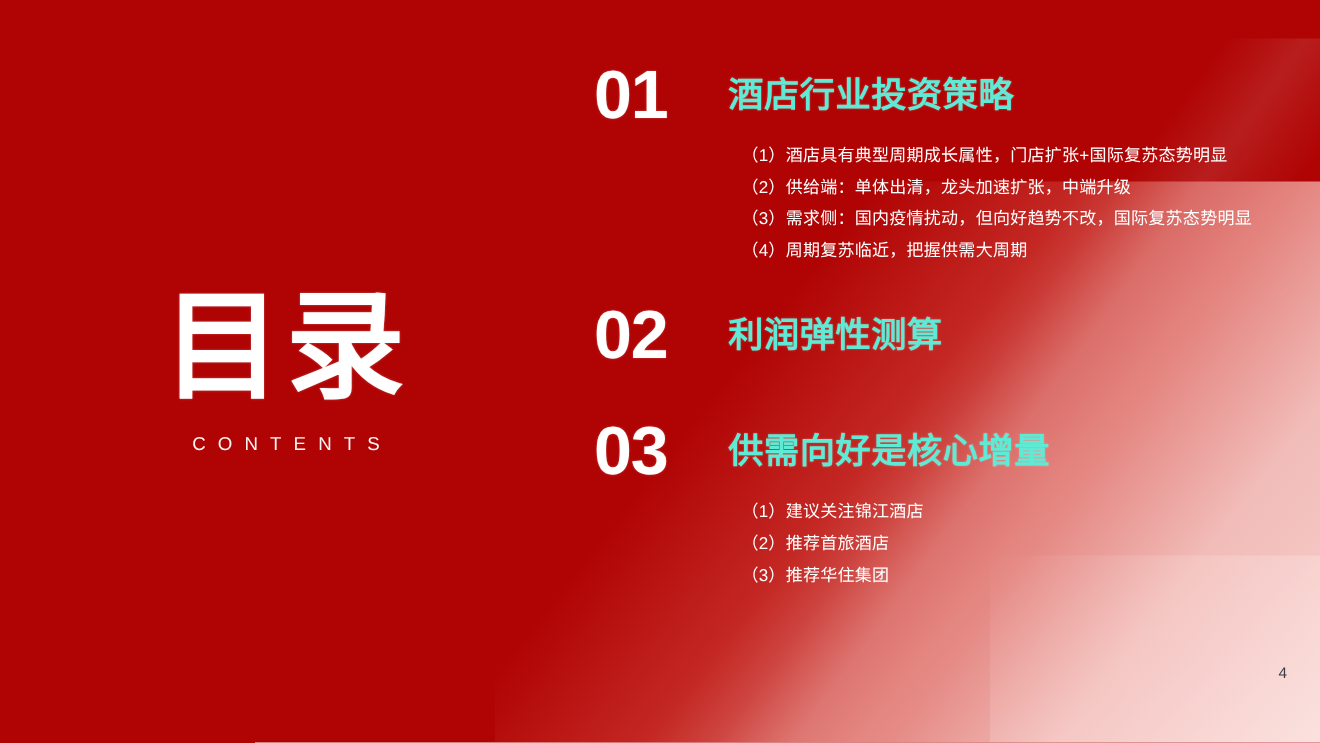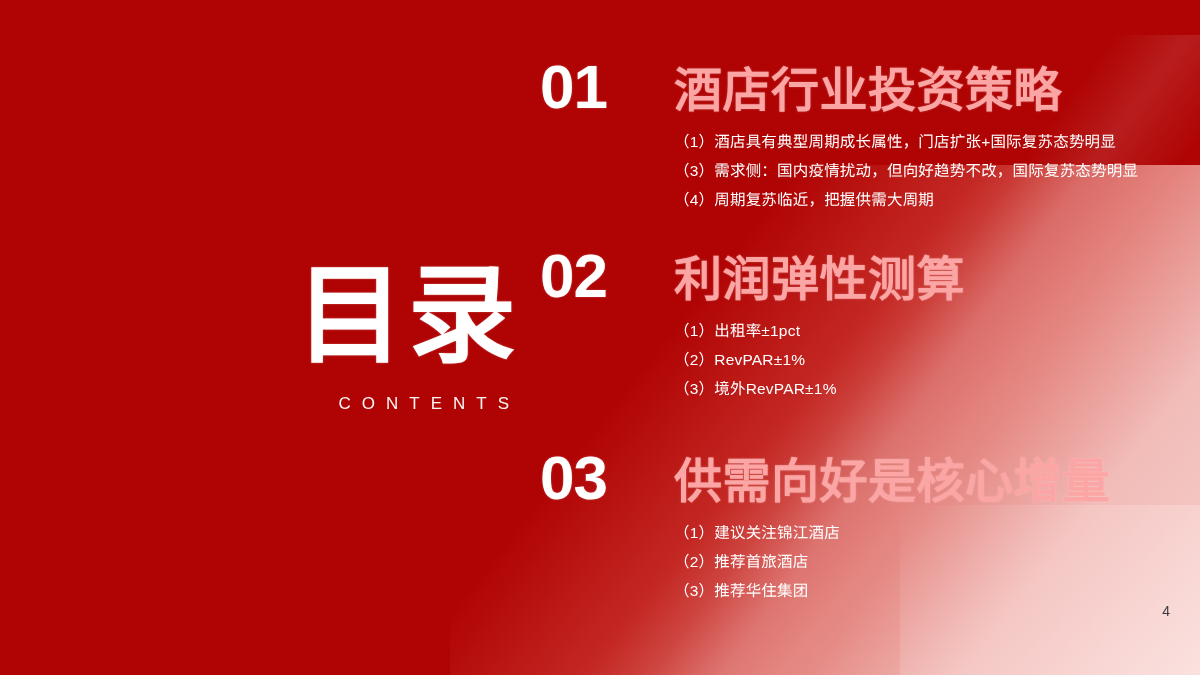--- a/index.html
+++ b/index.html
@@ -73,21 +73,21 @@
         rgba(255, 245, 244, 0.45) 100%);
     pointer-events: none;
   }
 
   
   .left-block {
     position: absolute;
     left: 0;
     top: 262px;
     width: 520px;
-    text-align: right;
+    text-align: center;
     z-index: 3;
   }
 
   .title-cn {
     font-size: 108px;
     line-height: 1;
     font-weight: 700;
     color: #ffffff;
     letter-spacing: 4px;
     margin: 0;
@@ -112,39 +112,38 @@
     width: 640px;
     z-index: 3;
   }
 
   .section {
     position: relative;
   }
 
   .section-head {
     display: flex;
-    align-items: flex-end;
-    gap: 12px;
+    align-items: center;
   }
 
   .section-num {
     font-size: 62px;
     font-weight: 700;
     color: #ffffff;
     line-height: 1;
     width: 122px;
     flex: 0 0 122px;
     letter-spacing: -1px;
     text-shadow: 0 0 2px rgba(255, 255, 255, 0.3);
   }
 
   .section-title {
-    font-size: 48px;
+    font-size: 32px;
     font-weight: 700;
-    color: #fca5a5;
+    color: #5eead4;
     line-height: 1.12;
     letter-spacing: 0.5px;
     white-space: nowrap;
     text-shadow: 0 0 2px rgba(255, 255, 255, 0.3);
   }
 
   .section-items {
     margin: 0;
     padding: 0;
     list-style: none;
@@ -202,44 +201,36 @@
     <div class="section sec-01">
       <div class="section-head">
         <div class="section-num">01</div>
         <div class="section-title">酒店行业投资策略</div>
       </div>
       <ul class="section-items">
         <li class="section-item">
           <span class="item-marker">（1）</span><span>酒店具有典型周期成长属性，门店扩张+国际复苏态势明显</span>
         </li>
         <li class="section-item">
+          <span class="item-marker">（2）</span><span>供给端：单体出清，龙头加速扩张，中端升级</span>
+        </li>
+        <li class="section-item">
           <span class="item-marker">（3）</span><span>需求侧：国内疫情扰动，但向好趋势不改，国际复苏态势明显</span>
         </li>
         <li class="section-item">
           <span class="item-marker">（4）</span><span>周期复苏临近，把握供需大周期</span>
         </li>
       </ul>
     </div>
 
     <div class="section sec-02">
       <div class="section-head">
         <div class="section-num">02</div>
         <div class="section-title">利润弹性测算</div>
       </div>
-      <ul class="section-items">
-        <li class="section-item">
-          <span class="item-marker">（1）</span><span>出租率±1pct</span>
-        </li>
-        <li class="section-item">
-          <span class="item-marker">（2）</span><span>RevPAR±1%</span>
-        </li>
-        <li class="section-item">
-          <span class="item-marker">（3）</span><span>境外RevPAR±1%</span>
-        </li>
-      </ul>
     </div>
 
     <div class="section sec-03">
       <div class="section-head">
         <div class="section-num">03</div>
         <div class="section-title">供需向好是核心增量</div>
       </div>
       <ul class="section-items">
         <li class="section-item">
           <span class="item-marker">（1）</span><span>建议关注锦江酒店</span>

